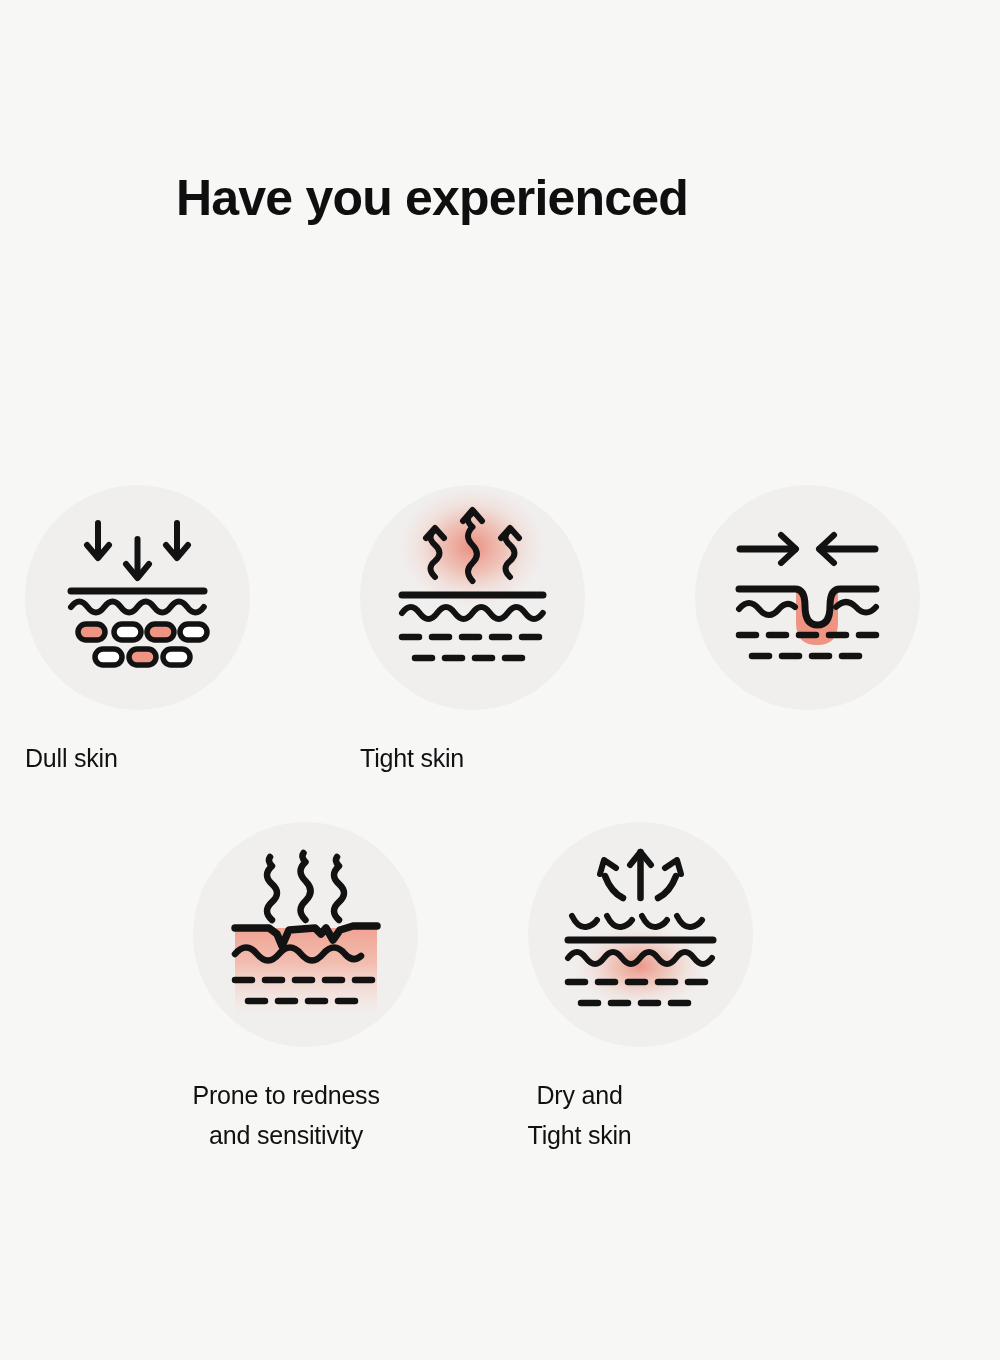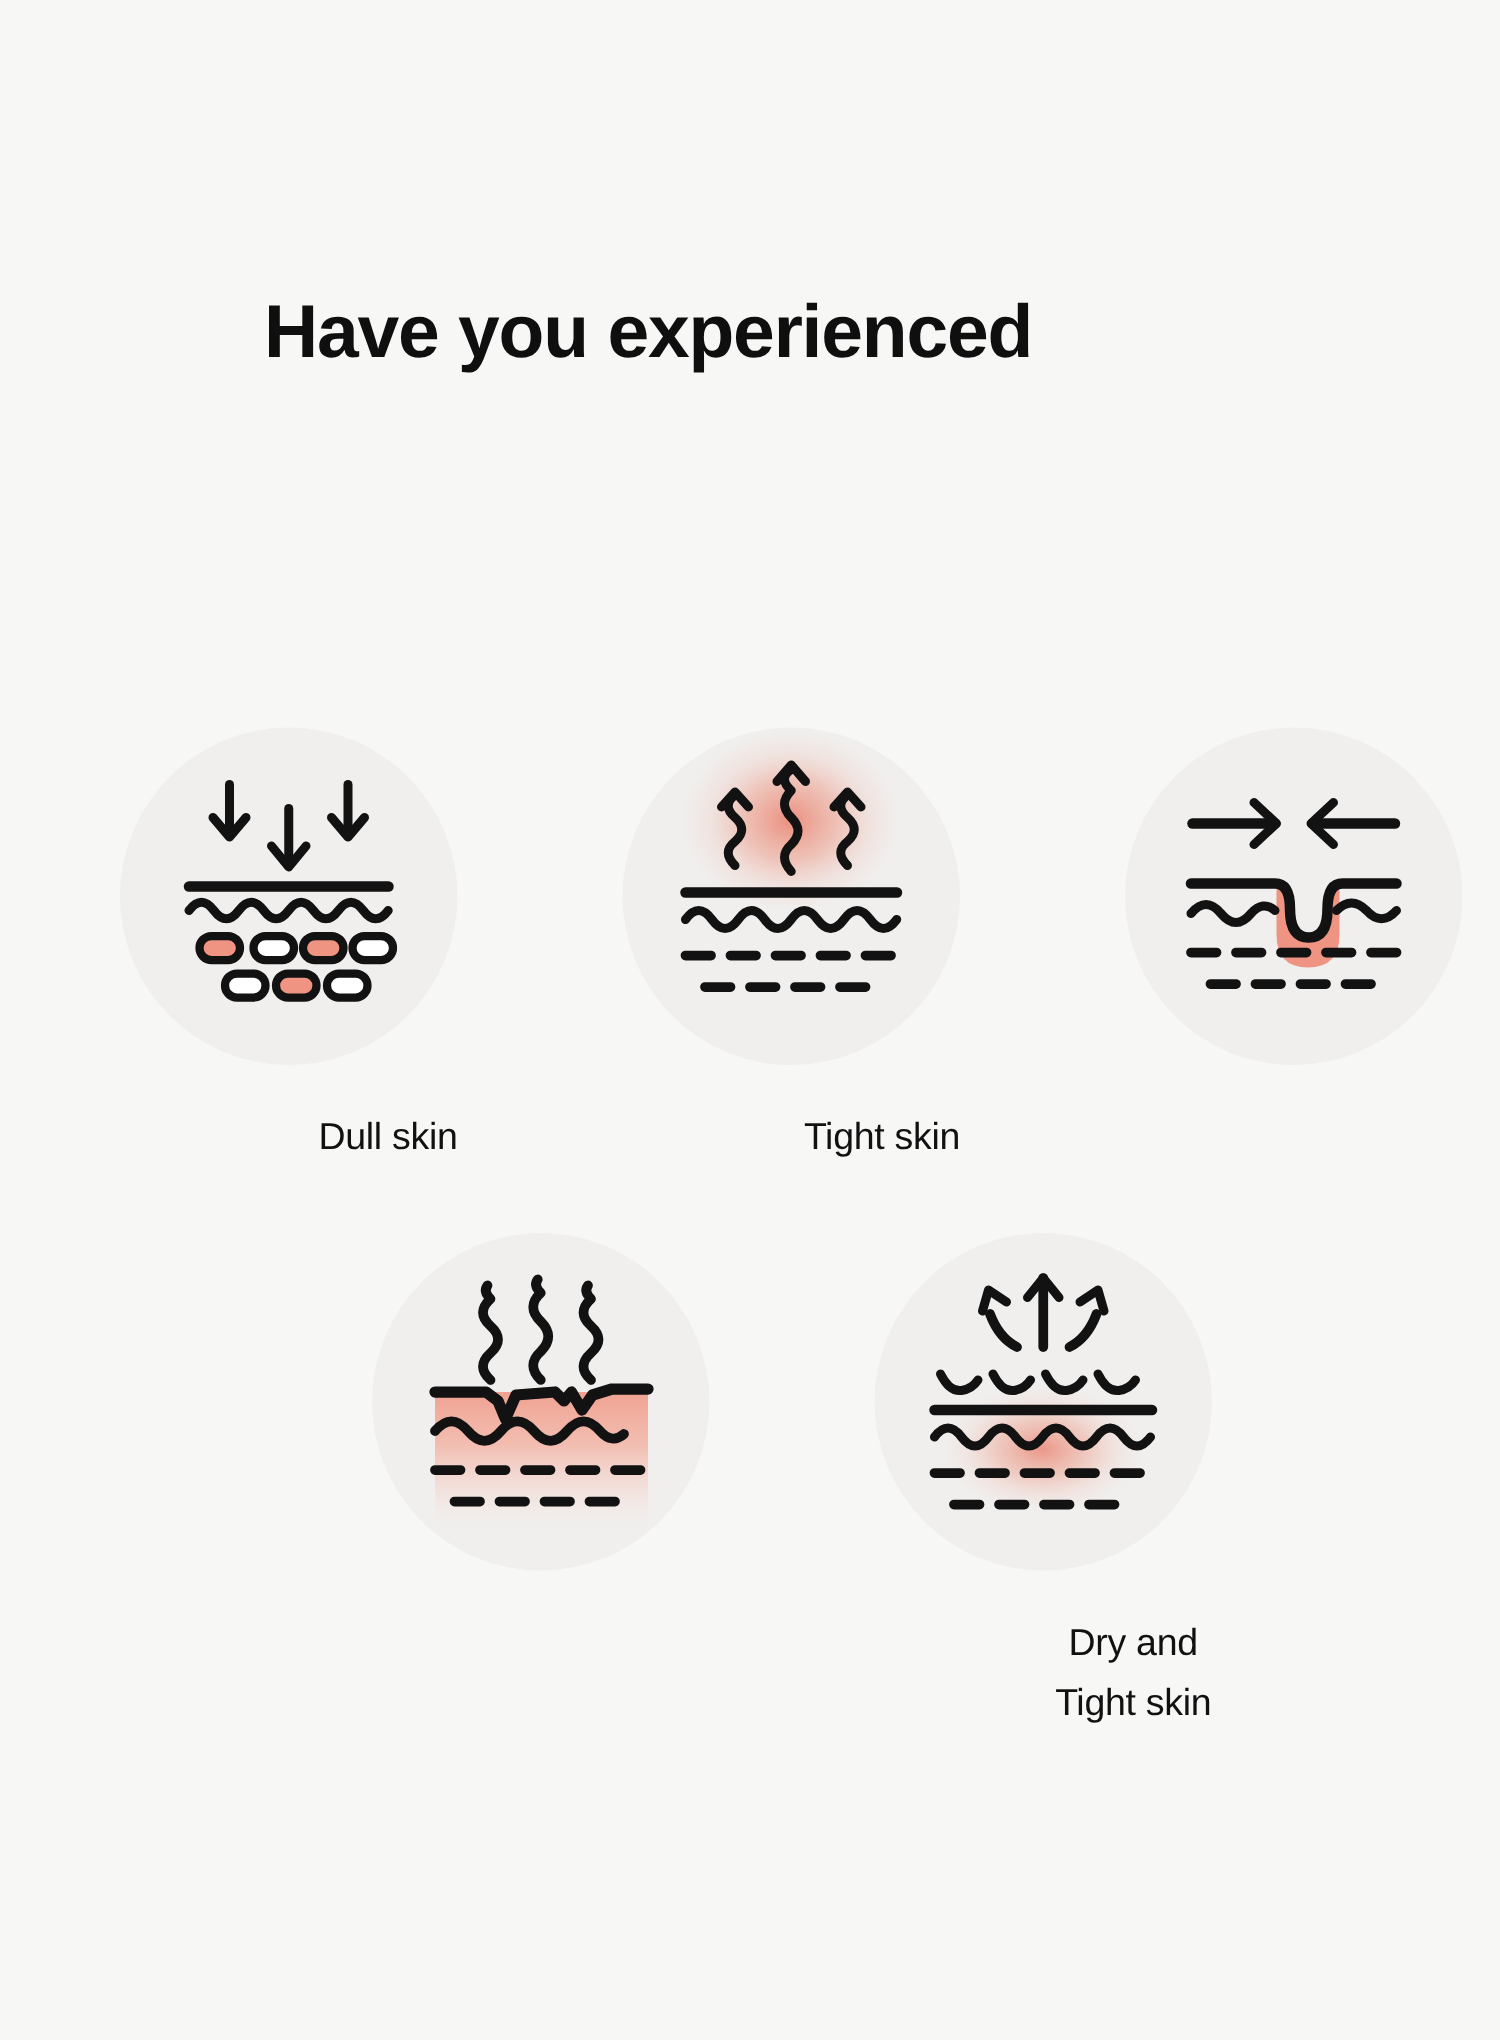--- a/index.html
+++ b/index.html
@@ -13,21 +13,21 @@
     background: #f7f7f6;
     font-family: "Liberation Sans", sans-serif;
     color: #111111;
     position: relative;
     overflow: hidden;
   }
 
   
   .headline {
     position: absolute;
-    top: 187px;
+    top: 164px;
     left: 0;
     width: 864px;
     text-align: center;
     font-size: 50px;
     line-height: 68px;
     font-weight: 700;
     letter-spacing: -0.8px;
     color: #0f0f0f;
   }
   .headline .hl-line { display: block; white-space: nowrap; }
@@ -40,21 +40,21 @@
     display: flex;
     justify-content: center;
   }
   .row-1 { top: 485px; gap: 55px; }
   .row-2 { top: 822px; gap: 55px; }
 
   .card {
     width: 225px;
     display: flex;
     flex-direction: column;
-    align-items: flex-end;
+    align-items: flex-start;
   }
   .row-1 .card { width: 280px; }
   .row-2 .card { width: 280px; }
 
   .disc {
     width: 225px;
     height: 225px;
     border-radius: 50%;
     background: #f0efee;
     position: relative;
@@ -200,20 +200,22 @@
 
           <path d="M42 106 L76 106 L84 112 L89 124 L96 108 L122 106 L128 112 L133 106 L140 118 L147 108 L160 104 L184 104" stroke-width="7.5"></path>
 
           <path d="M42 132 q11 -13 22 0 q11 13 22 0 q11 -13 22 0 q11 13 22 0 q11 -13 22 0 q8 9 16 2"></path>
 
           <path d="M42 158 L59 158 M72 158 L89 158 M102 158 L119 158 M132 158 L149 158 M162 158 L179 158" stroke-width="6.5"></path>
           <path d="M55 179 L72 179 M85 179 L102 179 M115 179 L132 179 M145 179 L162 179" stroke-width="6.5"></path>
         </g>
       </svg>
     </div>
+    <div class="caption">Prone to redness
+and sensitivity</div>
   </div>
 
   <div class="card">
     <div class="disc">
       <svg width="225" height="225" viewBox="0 0 225 225">
         <defs>
           <radialGradient id="glowDry" cx="50%" cy="50%" r="50%">
             <stop offset="0%" stop-color="#e8614a" stop-opacity="0.62"></stop>
             <stop offset="45%" stop-color="#ed8a72" stop-opacity="0.38"></stop>
             <stop offset="78%" stop-color="#f2ab99" stop-opacity="0.13"></stop>

